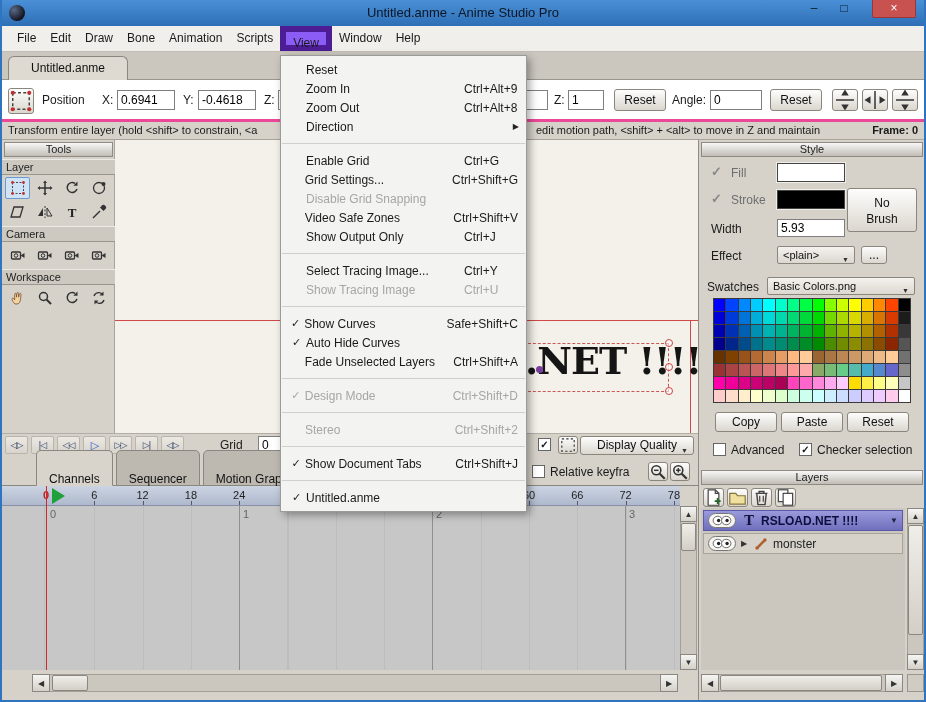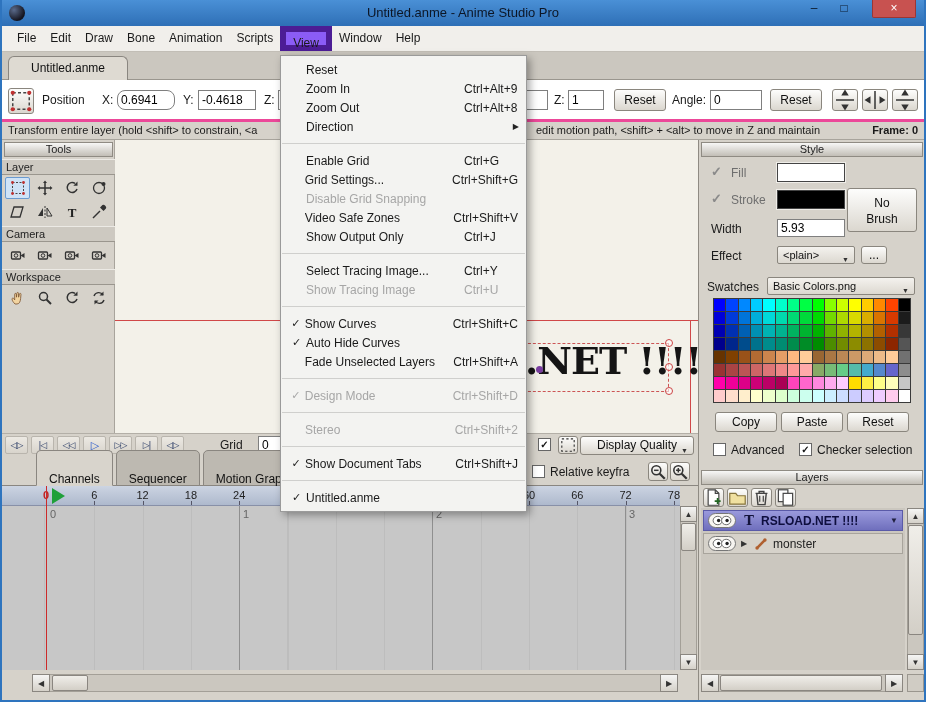--- a/index.html
+++ b/index.html
@@ -144,21 +144,21 @@
       <svg viewBox="0 0 16 16">
         <rect x="2.5" y="2.5" width="11" height="11" fill="none" stroke="#444" stroke-dasharray="2 1.5"></rect>
         <circle cx="2.5" cy="2.5" r="1.4" fill="#c03030"></circle>
         <circle cx="13.5" cy="2.5" r="1.4" fill="#c03030"></circle>
         <circle cx="2.5" cy="13.5" r="1.4" fill="#c03030"></circle>
         <circle cx="13.5" cy="13.5" r="1.4" fill="#c03030"></circle>
       </svg>
     </div>
   <span class="lbl" style="left:40px">Position</span>
   <span class="lbl" style="left:100px">X:</span>
-  <input class="input" style="left: 115px; width: 58px; border-radius: 8px;" value="0.6941">
+  <input class="input" style="left: 115px; width: 58px;" value="0.6941">
   <span class="lbl" style="left:181px">Y:</span>
   <input class="input" style="left: 196px; width: 58px;" value="-0.4618">
   <span class="lbl" style="left:262px">Z:</span>
   <input class="input" style="left: 276px; width: 40px;" value="0">
   <input class="input" style="left: 500px; width: 46px;">
   <span class="lbl" style="left:552px">Z:</span>
   <input class="input" style="left: 566px; width: 36px;" value="1">
   <div class="btn" style="left:612px;width:52px">Reset</div>
   <span class="lbl" style="left:670px">Angle:</span>
   <input class="input" style="left: 708px; width: 52px;" value="0">
@@ -706,21 +706,21 @@
     </div>
     <div class="menu-item disabled">
       <span class="mi-check"></span>
       <span class="mi-label">Show Tracing Image</span>
       <span class="mi-shortcut">Ctrl+U</span>
     </div>
     <div class="menu-sep"></div>
     <div class="menu-item">
       <span class="mi-check">✓</span>
       <span class="mi-label">Show Curves</span>
-      <span class="mi-shortcut">Ctrl+Shift+C</span>
+      <span class="mi-shortcut">Safe+Shift+C</span>
     </div>
     <div class="menu-item">
       <span class="mi-check">✓</span>
       <span class="mi-label">Auto Hide Curves</span>
       <span class="mi-shortcut"></span>
     </div>
     <div class="menu-item">
       <span class="mi-check"></span>
       <span class="mi-label">Fade Unselected Layers</span>
       <span class="mi-shortcut">Ctrl+Shift+A</span>

